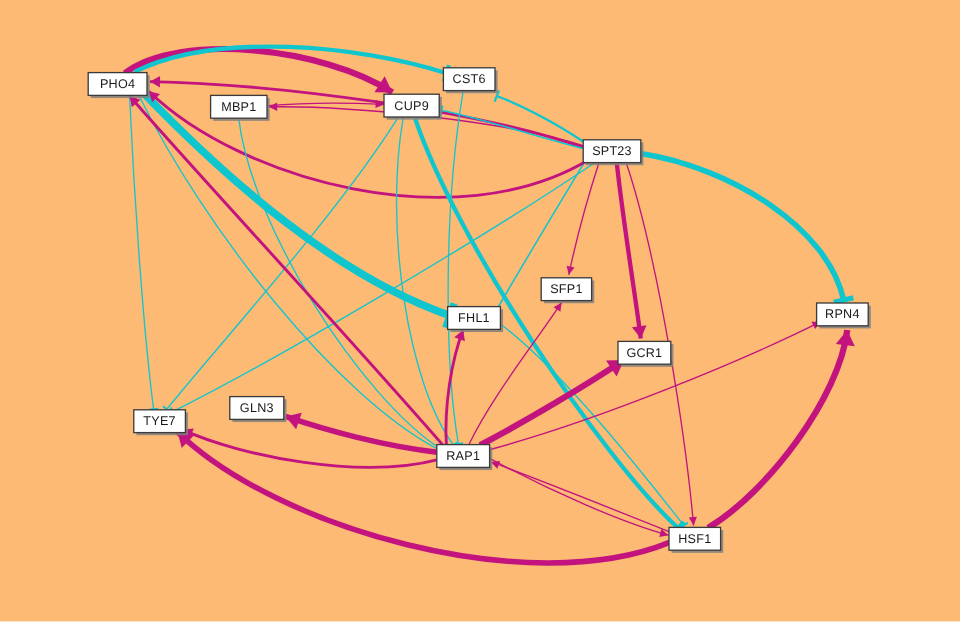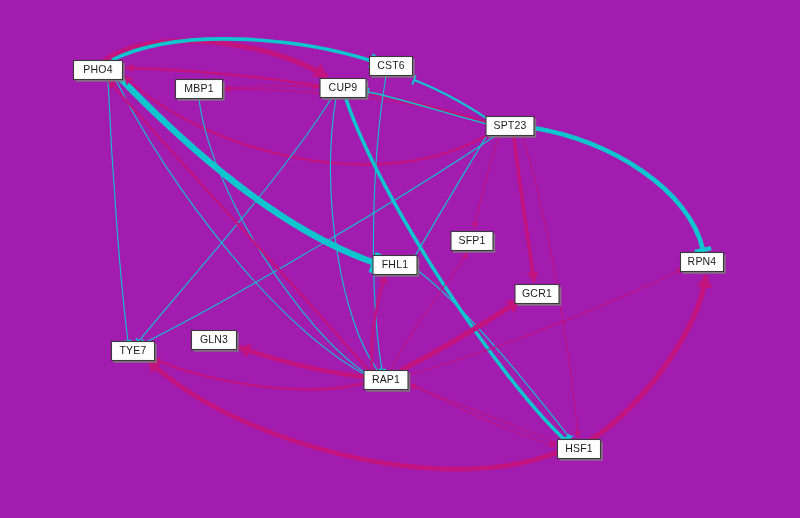--- a/index.html
+++ b/index.html
@@ -4,21 +4,21 @@
 <style>
   html, body {
     margin: 0;
     padding: 0;
     background: #ffffff;
   }
   #canvas-wrap {
     position: relative;
     width: 800px;
     height: 518px;
-    background: #a21caf;
+    background: #fdba74;
     overflow: hidden;
     font-family: "Liberation Sans", sans-serif;
   }
   svg#graph {
     position: absolute;
     left: 0; top: 0;
     width: 800px;
     height: 518px;
   }
   .node-box {

